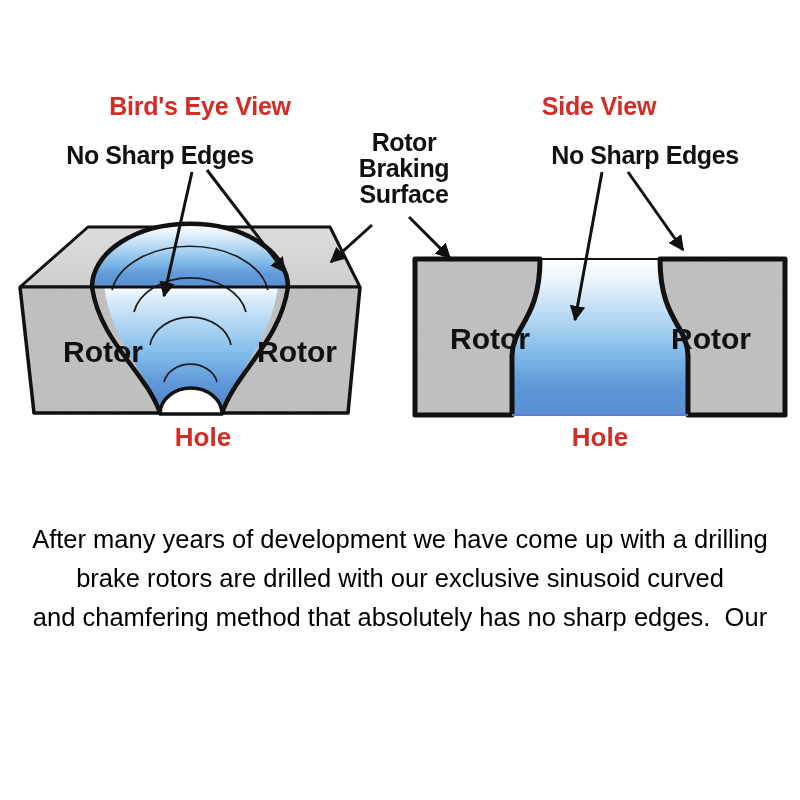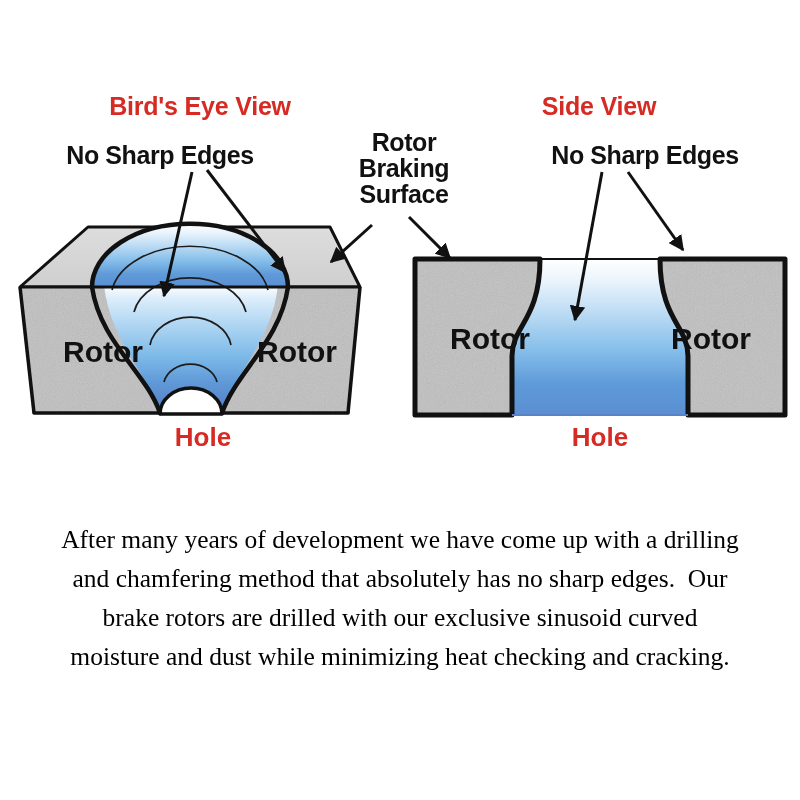--- a/index.html
+++ b/index.html
@@ -50,21 +50,21 @@
     font-family: "Liberation Sans", sans-serif;
     font-weight: bold;
     font-size: 26px;
   }
   #body-text {
     position: absolute;
     left: 0;
     top: 520px;
     width: 800px;
     text-align: center;
-    font-family: Liberation Serif, serif;
+    font-family: Liberation Sans, sans-serif;
     font-size: 25.5px;
     line-height: 39px;
     color: #000000;
     padding: 0 6px;
     box-sizing: border-box;
   }
   #body-text .ln { display: block; white-space: pre; }
 </style>
 </head>
 <body>
@@ -225,18 +225,17 @@
     <text class="lbl-black" x="645" y="164" text-anchor="middle" fill="#111111">No Sharp Edges</text>
 
     <text class="lbl-rotor" x="490" y="349" text-anchor="middle" fill="#111111">Rotor</text>
     <text class="lbl-rotor" x="711" y="349" text-anchor="middle" fill="#111111">Rotor</text>
 
     <text class="lbl-hole" x="600" y="446" text-anchor="middle" fill="#d52b24">Hole</text>
   </svg>
 
   <div id="body-text">
     <span class="ln">After many years of development we have come up with a drilling</span>
+    <span class="ln">brake rotors are drilled with our exclusive sinusoid curved</span>
     <span class="ln">and chamfering method that absolutely has no sharp edges.  Our</span>
-    <span class="ln">brake rotors are drilled with our exclusive sinusoid curved</span>
-    <span class="ln">moisture and dust while minimizing heat checking and cracking.</span>
   </div>
 
 </div>
 
 </body></html>

